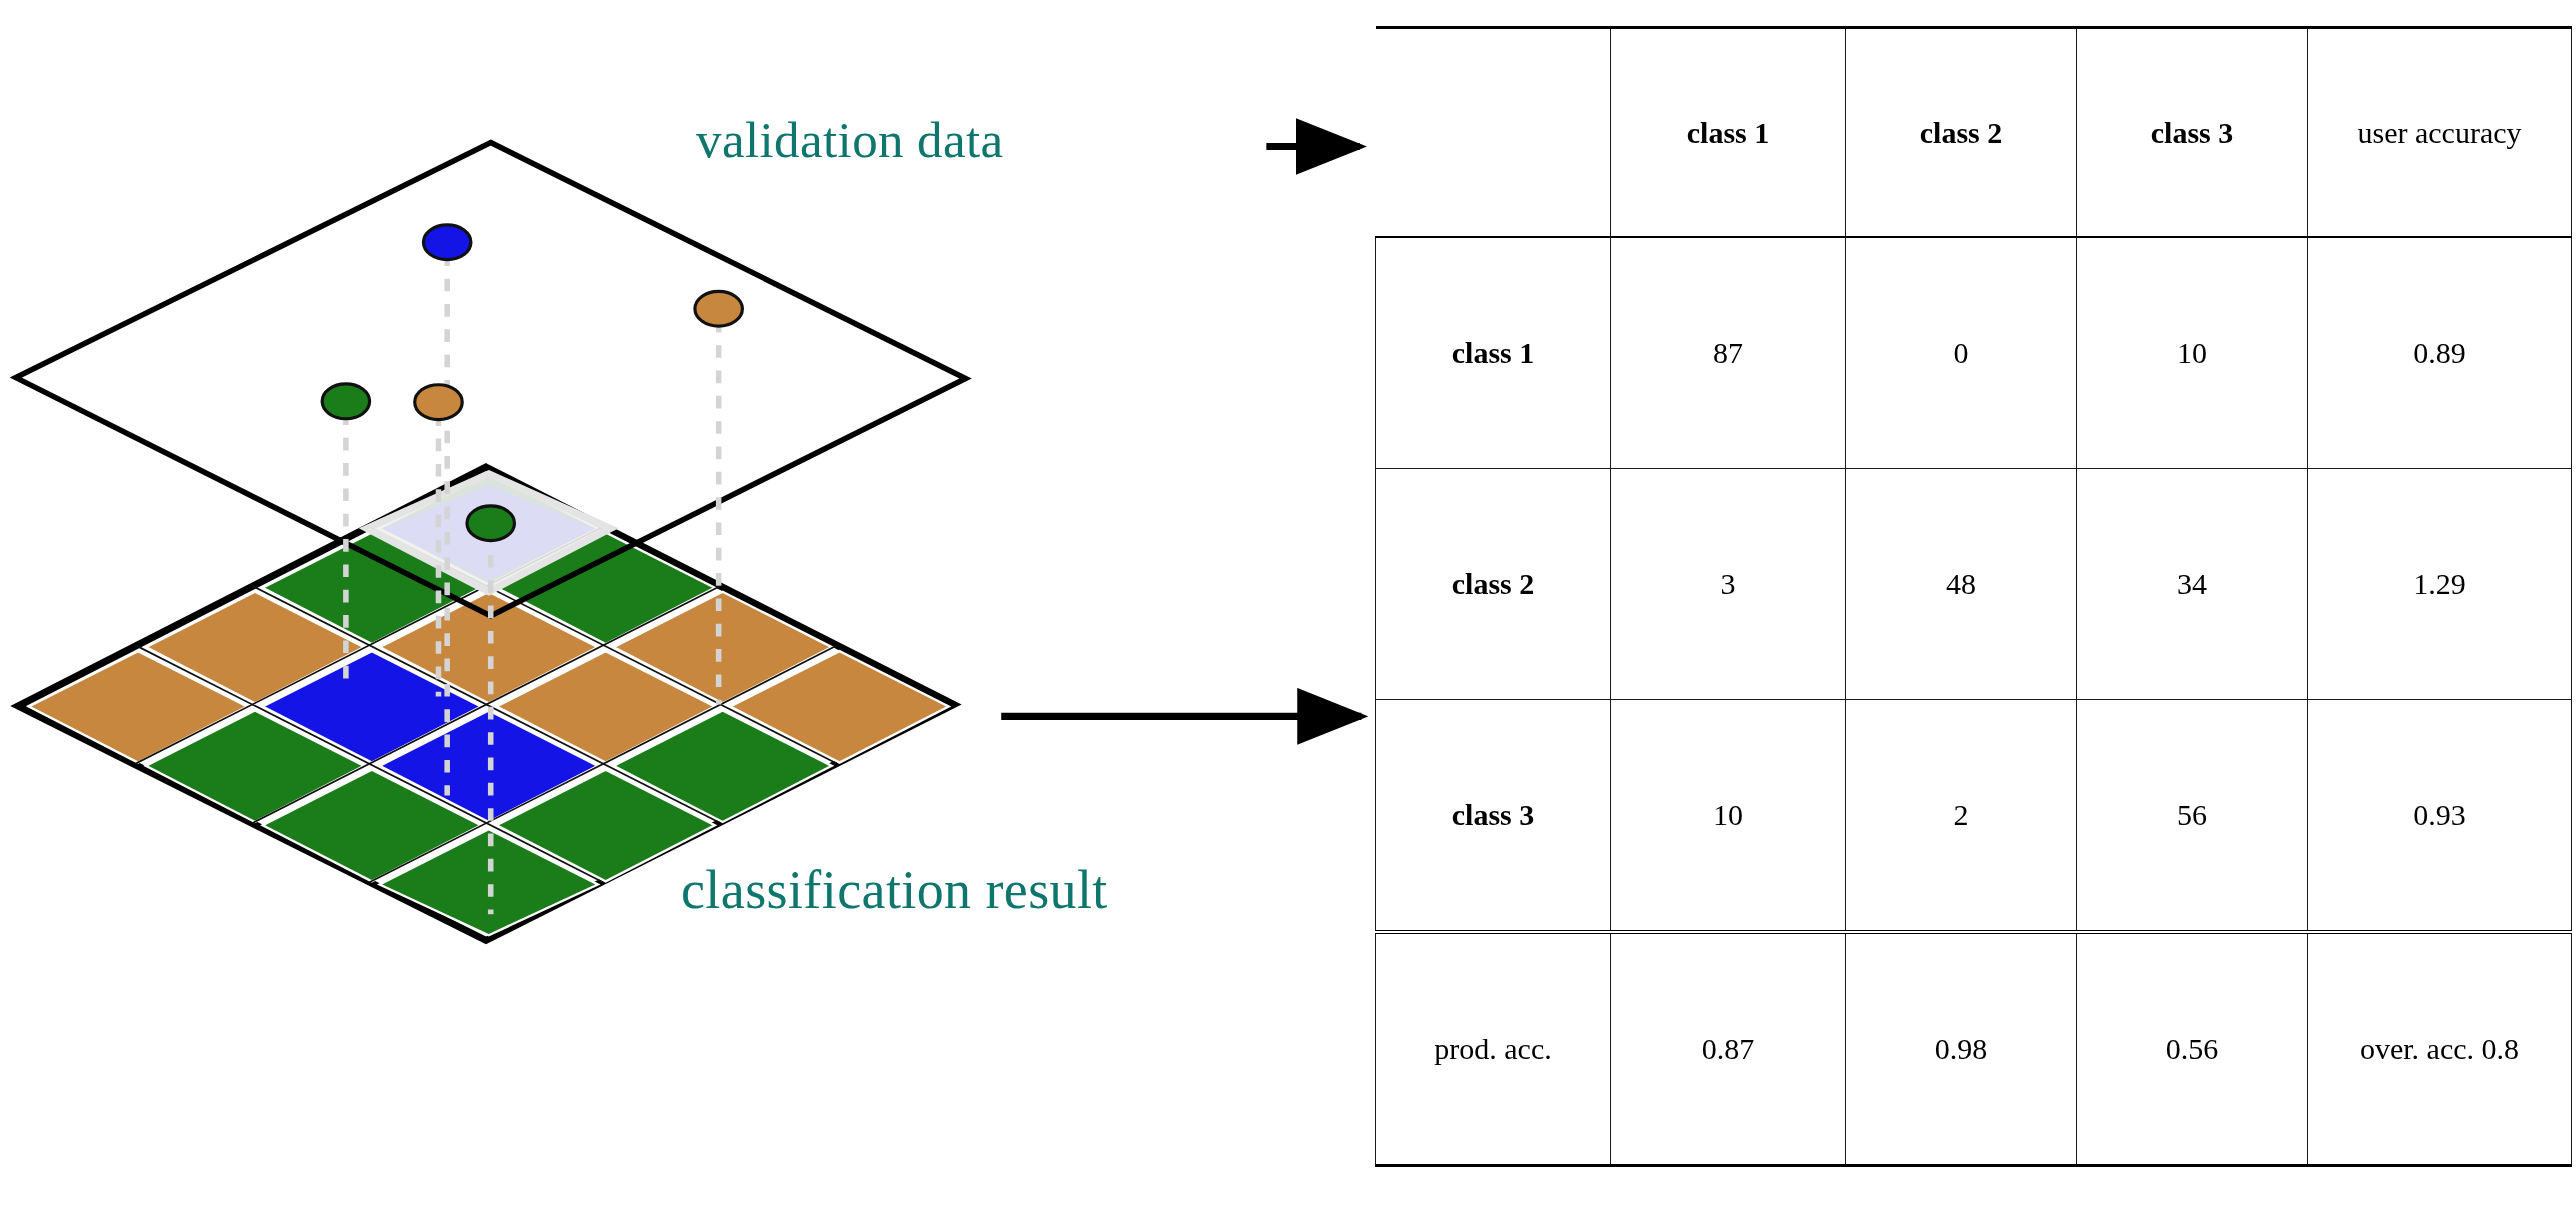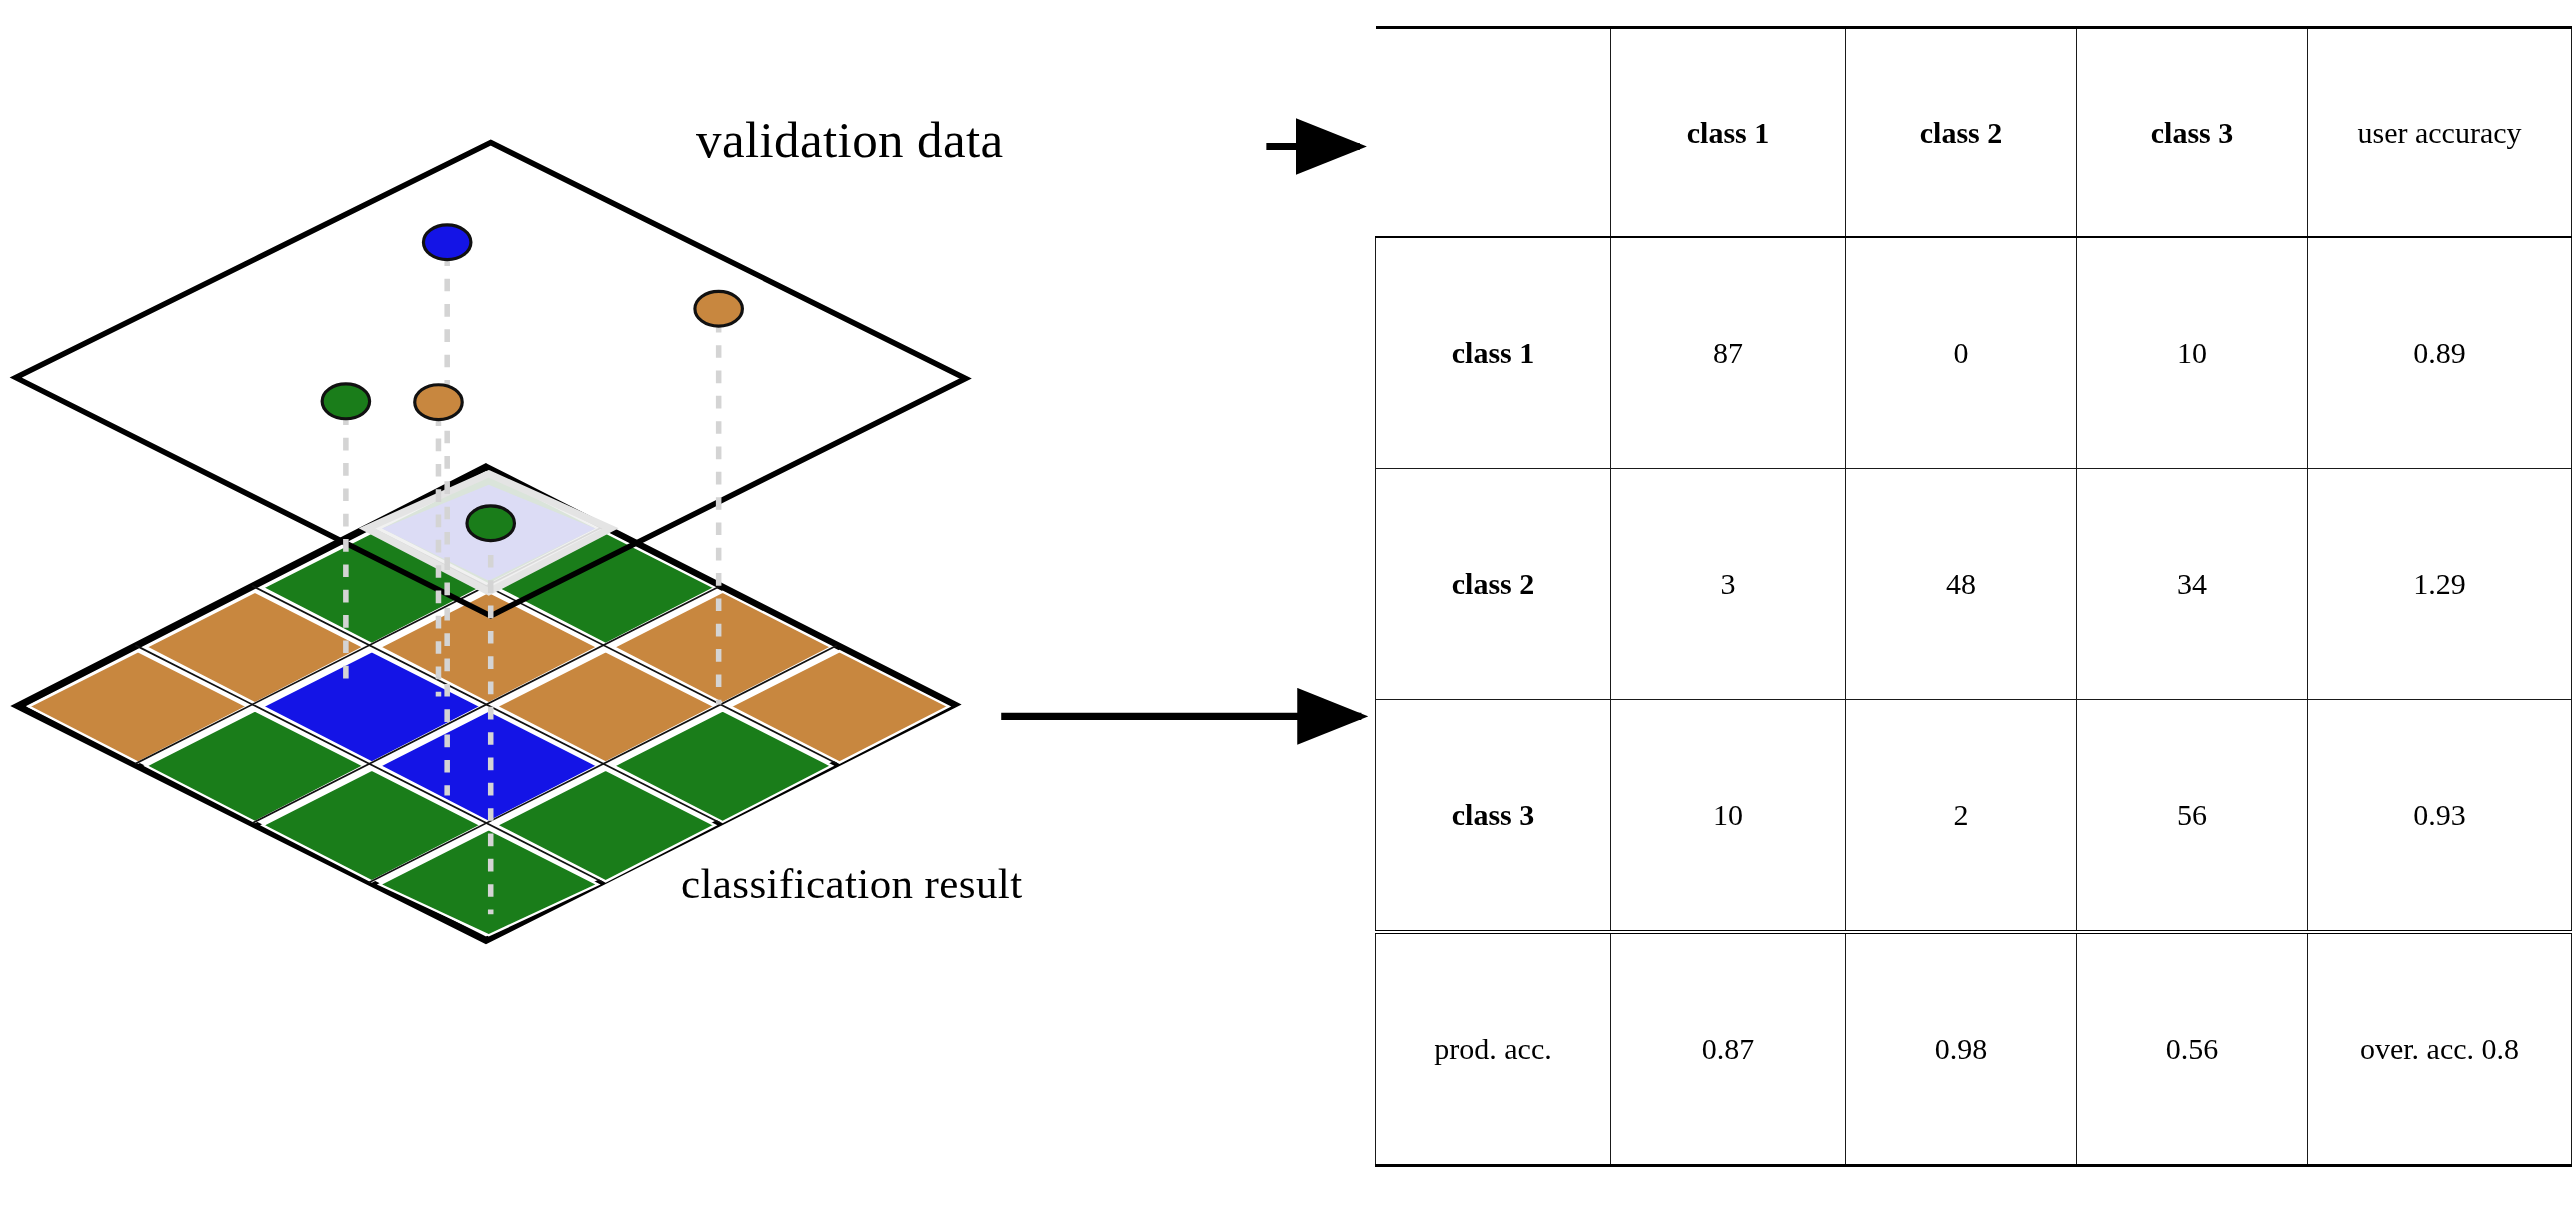--- a/index.html
+++ b/index.html
@@ -23,35 +23,35 @@
     left: 0;
     top: 0;
     width: 1393px;
     height: 1223px;
   }
 
   .label-serif {
     position: absolute;
     font-family: "Liberation Serif", "DejaVu Serif", serif;
     font-weight: 400;
-    color: #000000;
+    color: #0f766e;
     white-space: nowrap;
   }
 
   #label-validation-data {
     left: 696px;
     top: 111px;
     font-size: 51px;
     letter-spacing: 0.4px;
   }
 
   #label-classification-result {
     left: 681px;
     top: 859px;
-    font-size: 43px;
+    font-size: 54px;
     letter-spacing: 0.4px;
   }
 
   
   #matrix-table {
     position: absolute;
     left: 1375px;
     top: 26px;
     width: 1197px;
     border-collapse: collapse;

